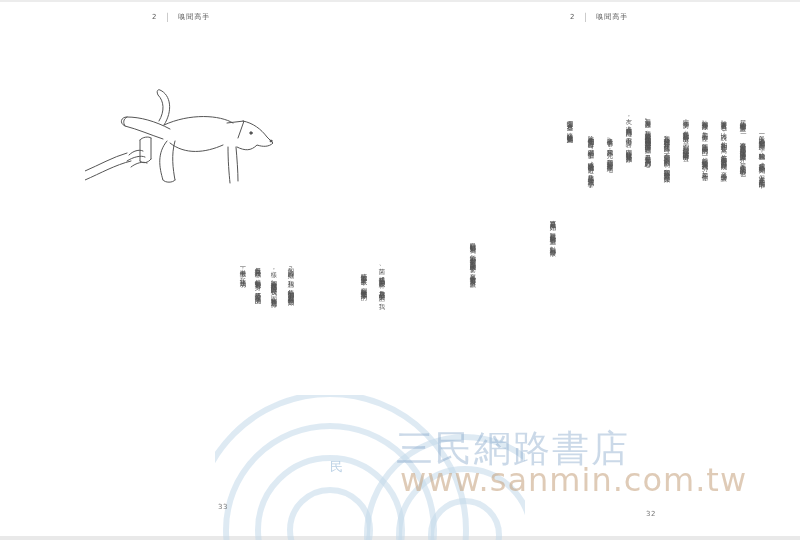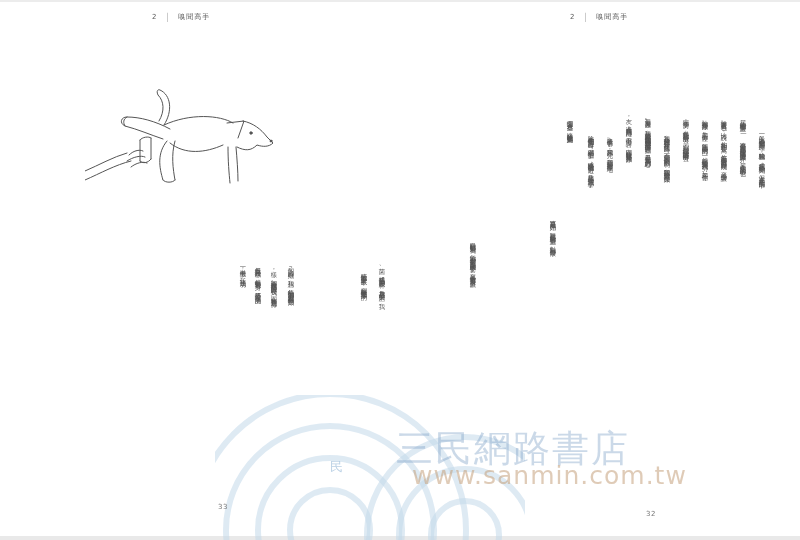--- a/index.html
+++ b/index.html
@@ -29,22 +29,22 @@
   
   .folio{position:absolute;font-size:7px;color:#777;letter-spacing:.5px;}
 
   
   .wm-store{
     position:absolute;left:396px;top:424px;
     font-size:37px;font-weight:normal;letter-spacing:2px;
     color:rgba(125,160,198,.40);white-space:nowrap;
   }
   .wm-url{
-    position:absolute;left:412px;top:461px;
-    font-size:25px;letter-spacing:1px;
+    position:absolute;left:400px;top:461px;
+    font-size:32px;letter-spacing:1px;
     color:rgba(196,160,124,.55);white-space:nowrap;
   }
   .wm-minichar{
     position:absolute;left:330px;top:458px;
     font-size:13px;color:rgba(150,185,215,.65);
   }
   .wm-rings{position:absolute;left:215px;top:395px;pointer-events:none;}
 
   .dog-art{position:absolute;left:85px;top:85px;}
 </style>

